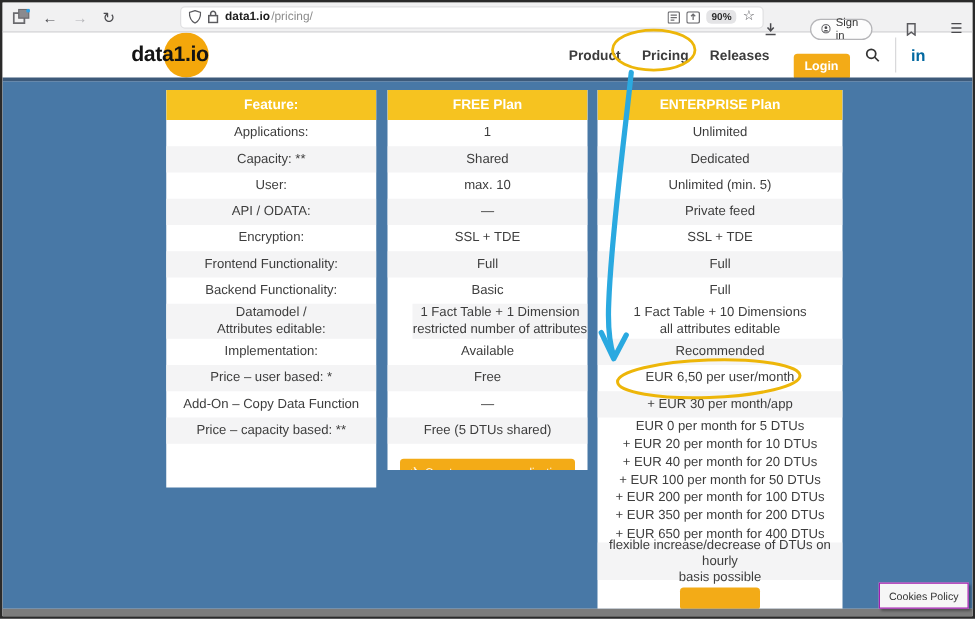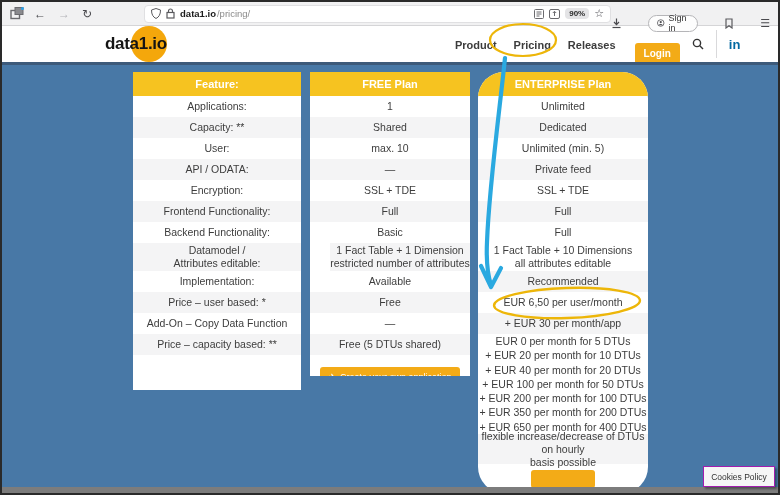--- a/index.html
+++ b/index.html
@@ -42,21 +42,21 @@
   .vdiv{width:1px;height:28px;background:#d9d9db;margin-right:12px;}
   .li{font-size:13px;font-weight:bold;color:#0369a1;}
 
   .navyline{position:absolute;left:0;top:60px;width:776px;height:3px;background:var(--navy);z-index:5;}
 
   
   .main{position:absolute;left:0;top:63px;width:776px;height:422px;background:var(--bluebg);overflow:hidden;z-index:1;}
   .card{position:absolute;top:7px;background:#fff;overflow:hidden;}
   .col-feature{left:131px;width:168px;height:318px;}
   .col-free{left:308px;width:160px;height:304px;}
-  .col-ent{left:476px;width:170px;height:421px;border-radius:26px;}
+  .col-ent{left:476px;width:196px;height:421px;}
   .col-header{height:24px;background:var(--yellow);color:#fff;font-size:11px;font-weight:bold;
     display:flex;align-items:center;justify-content:center;}
   .row{height:21px;display:flex;flex-direction:column;align-items:center;justify-content:center;
     font-size:10.5px;color:var(--rowtext);text-align:center;line-height:13px;}
   .row.shade{background:var(--shade);}
   .row .ln{width:100%;text-align:center;}
   .row.dtu{line-height:14.3px;}
   .cta-wrap{display:flex;justify-content:center;margin-top:12px;}
   .cta{border:none;background:var(--btnyellow);color:#fff;font-size:9px;border-radius:3px;
     padding:5px 8px;display:inline-flex;align-items:center;gap:4px;cursor:pointer;

